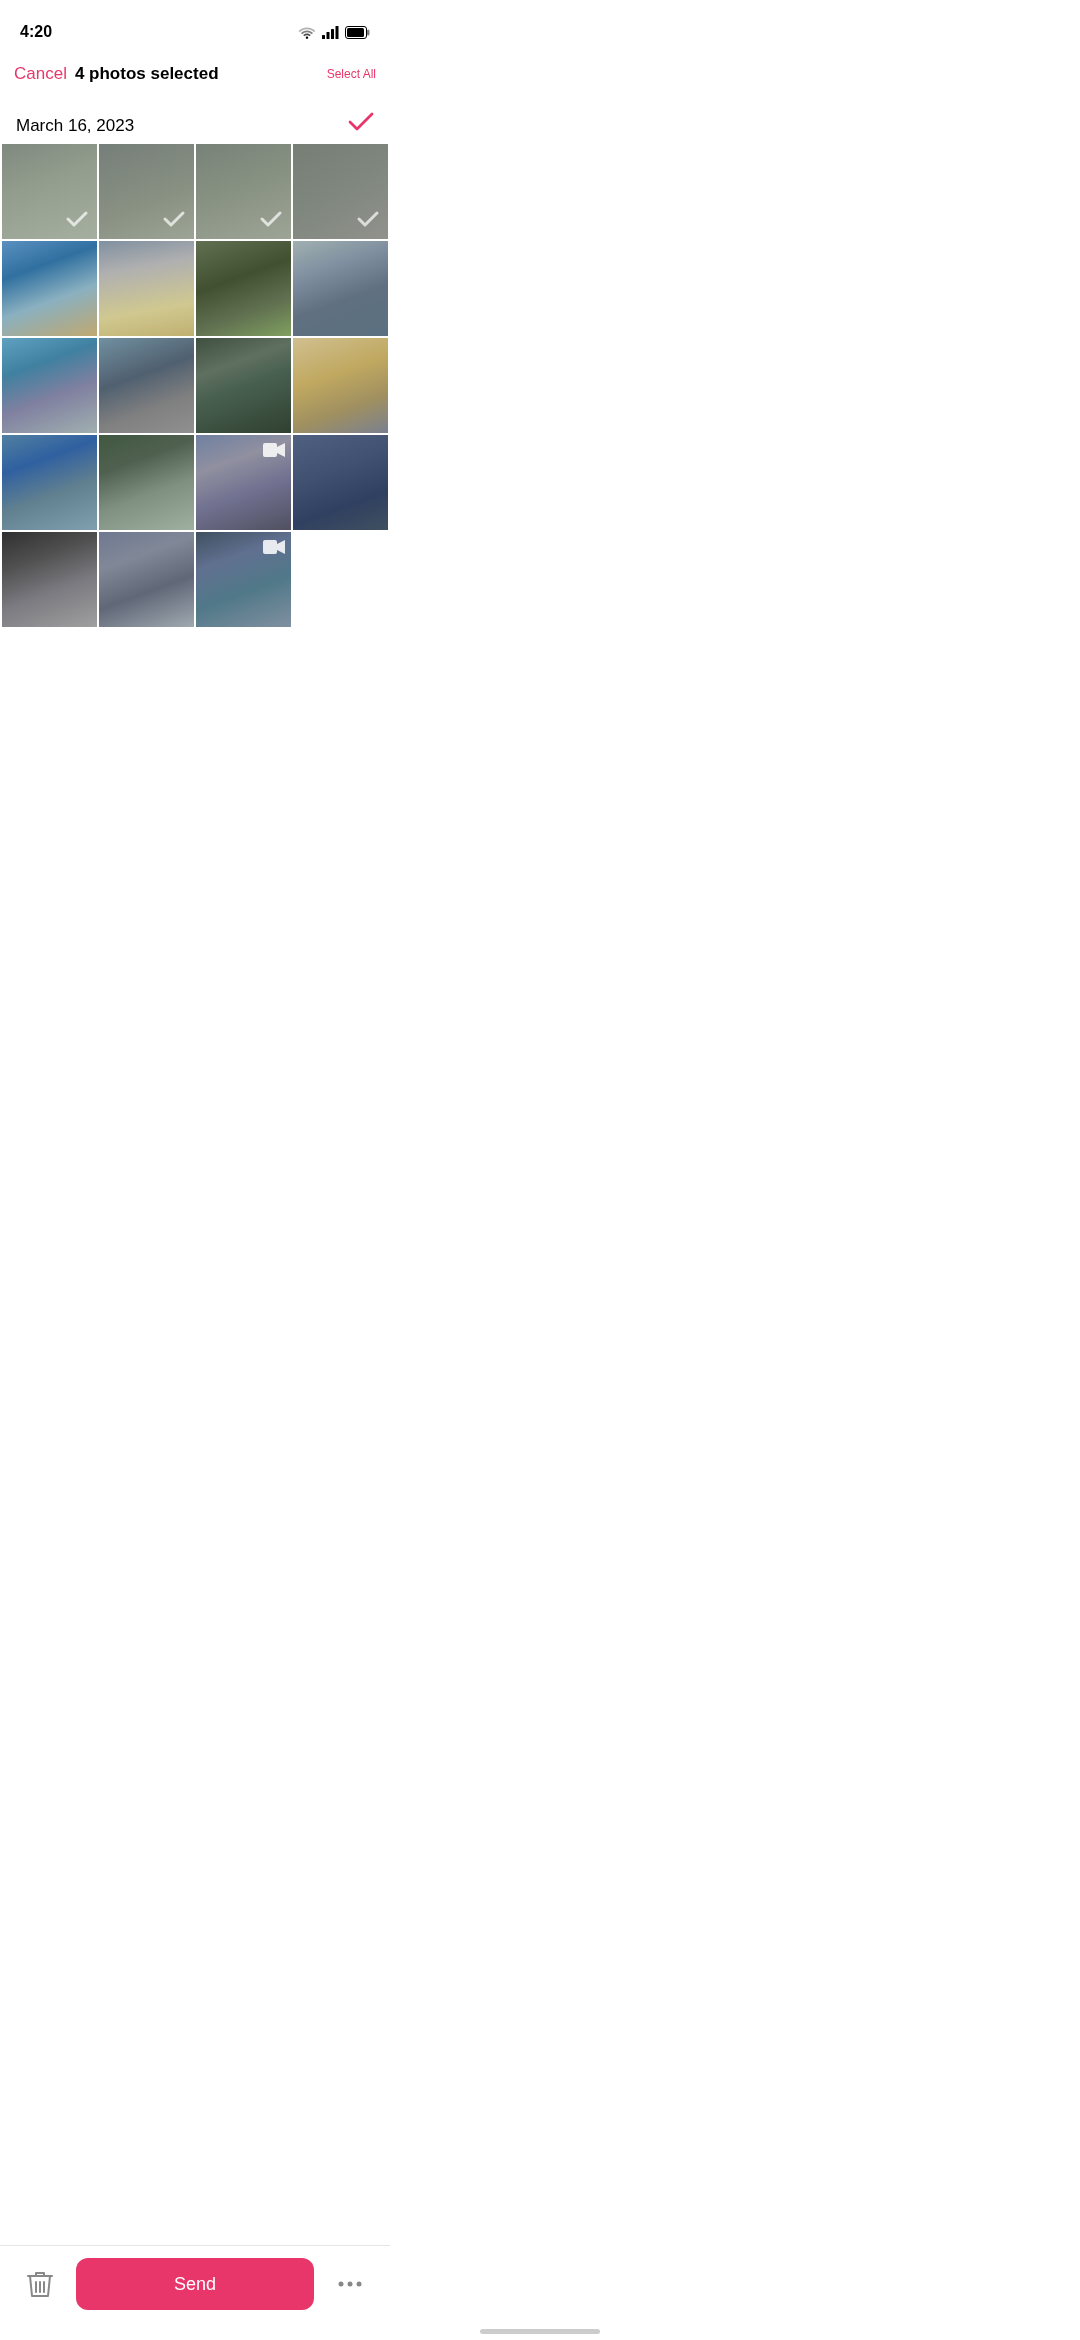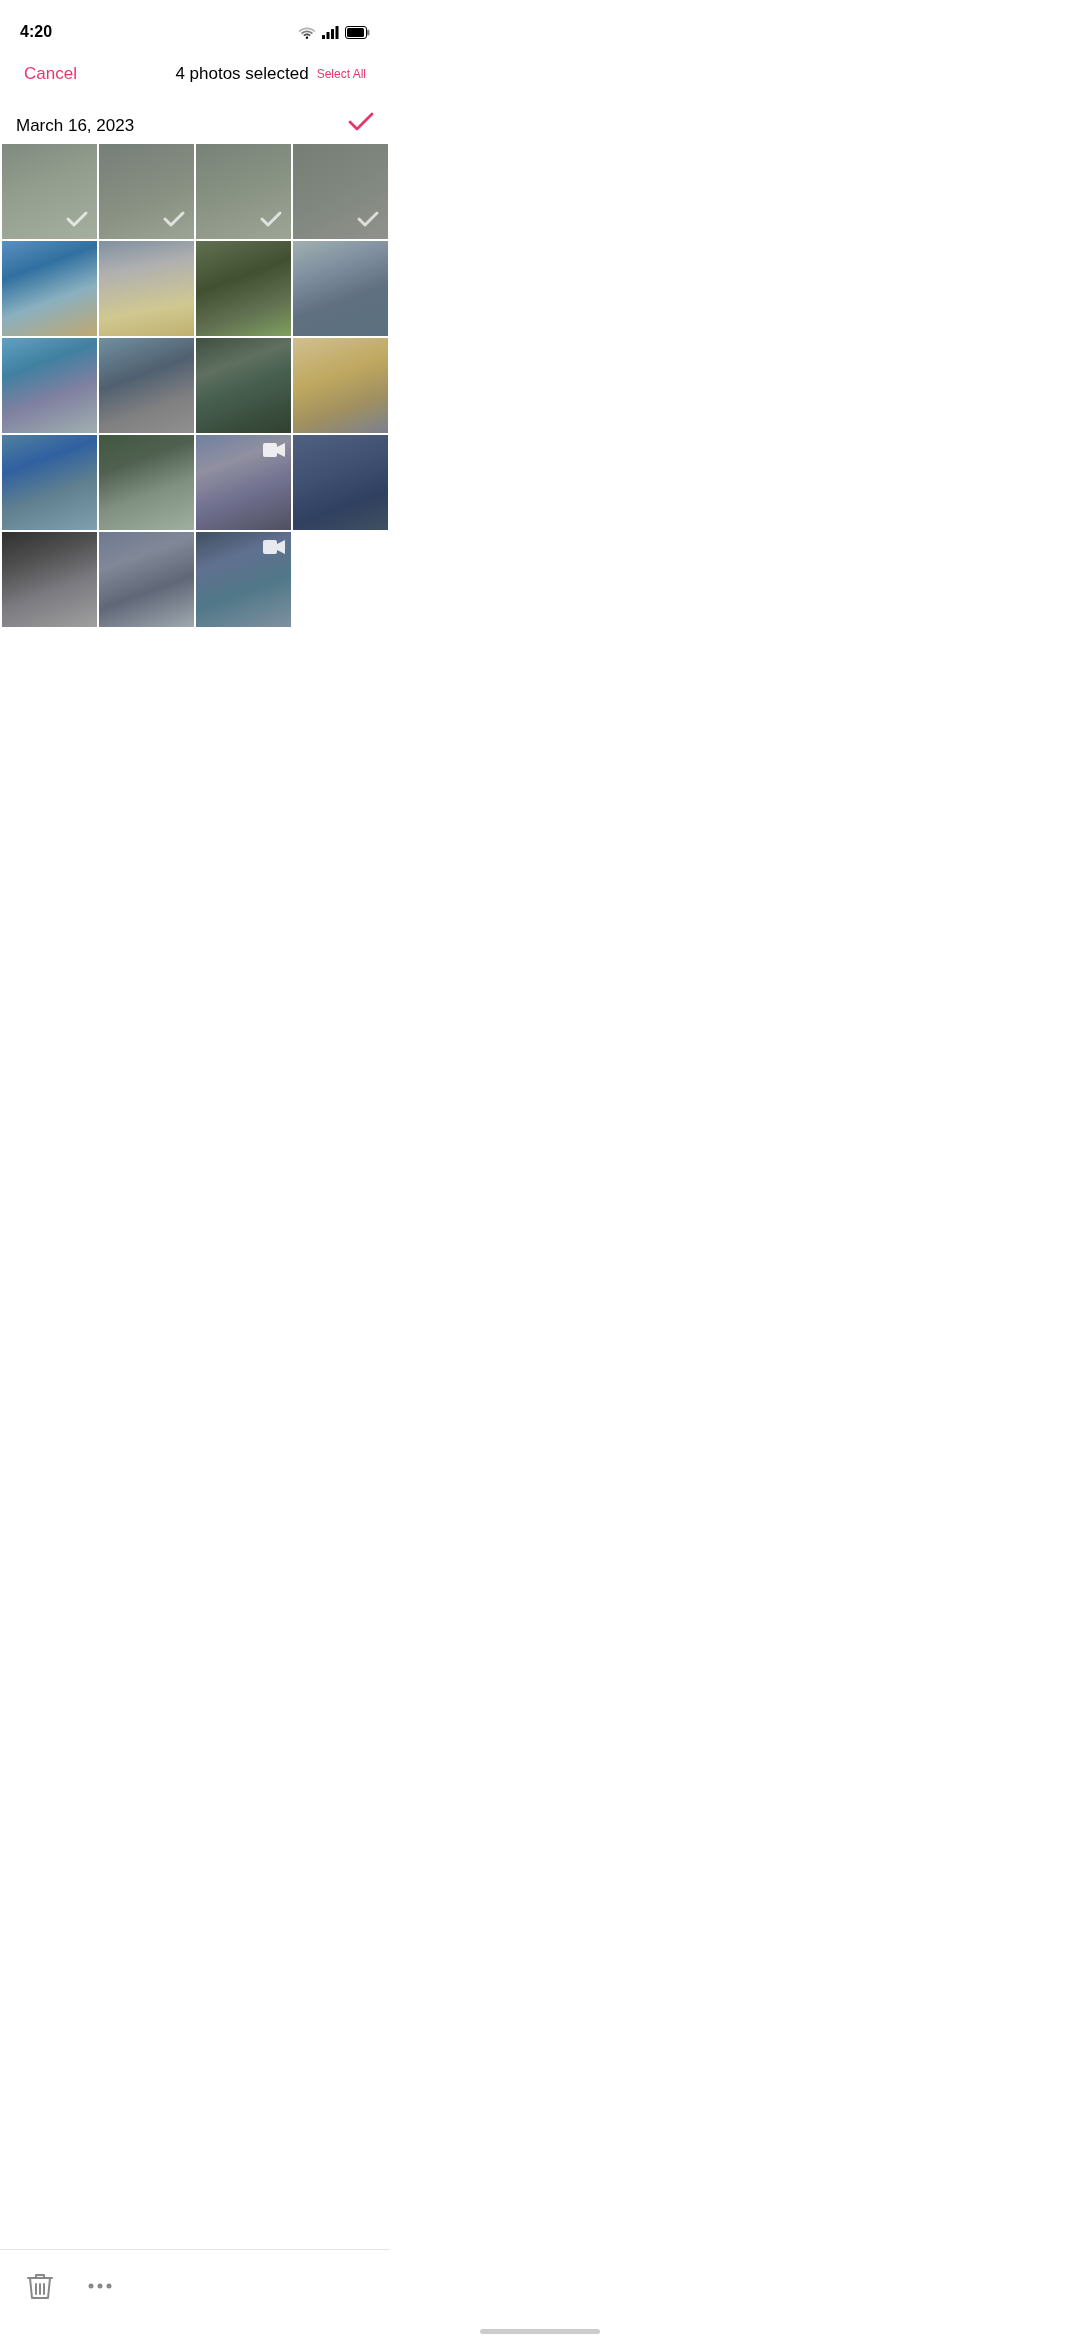--- a/index.html
+++ b/index.html
@@ -33,37 +33,37 @@
     }
     .status-icons svg {
       fill: #000;
     }
 
     
     .header {
       display: flex;
       align-items: center;
       justify-content: space-between;
-      padding: 10px 16px;
+      padding: 10px 6px;
       height: 60px;
     }
     .header-cancel {
       font-size: 17px;
       color: #e8366a;
       font-weight: 400;
       background: none;
       border: none;
       cursor: pointer;
       padding: 4px 8px;
     }
     .header-title {
       font-size: 17px;
-      font-weight: 400;
+      font-weight: 700;
       color: #000;
-      text-align: right;
+      text-align: left;
       flex: 1;
     }
     .header-select-all {
       font-size: 12px;
       color: #e8366a;
       font-weight: 400;
       background: none;
       border: none;
       cursor: pointer;
       padding: 4px 8px;
@@ -362,20 +362,21 @@
 
 <div class="bottom-bar">
   <button class="delete-btn">
     <svg width="28" height="30" viewBox="0 0 28 30" fill="none">
       <path d="M2 7h24M10 7V4h8v3M4 7l2 20h16l2-20" stroke="#888" stroke-width="2" stroke-linecap="round" stroke-linejoin="round"></path>
       <line x1="10" y1="13" x2="10" y2="23" stroke="#888" stroke-width="2" stroke-linecap="round"></line>
       <line x1="14" y1="13" x2="14" y2="23" stroke="#888" stroke-width="2" stroke-linecap="round"></line>
       <line x1="18" y1="13" x2="18" y2="23" stroke="#888" stroke-width="2" stroke-linecap="round"></line>
     </svg>
   </button>
+  <button class="send-btn">Send</button>
   <button class="more-btn">
     <svg width="24" height="6" viewBox="0 0 24 6" fill="#888">
       <circle cx="3" cy="3" r="2.5"></circle>
       <circle cx="12" cy="3" r="2.5"></circle>
       <circle cx="21" cy="3" r="2.5"></circle>
     </svg>
   </button>
 </div>
 
 <div class="home-indicator"></div>

